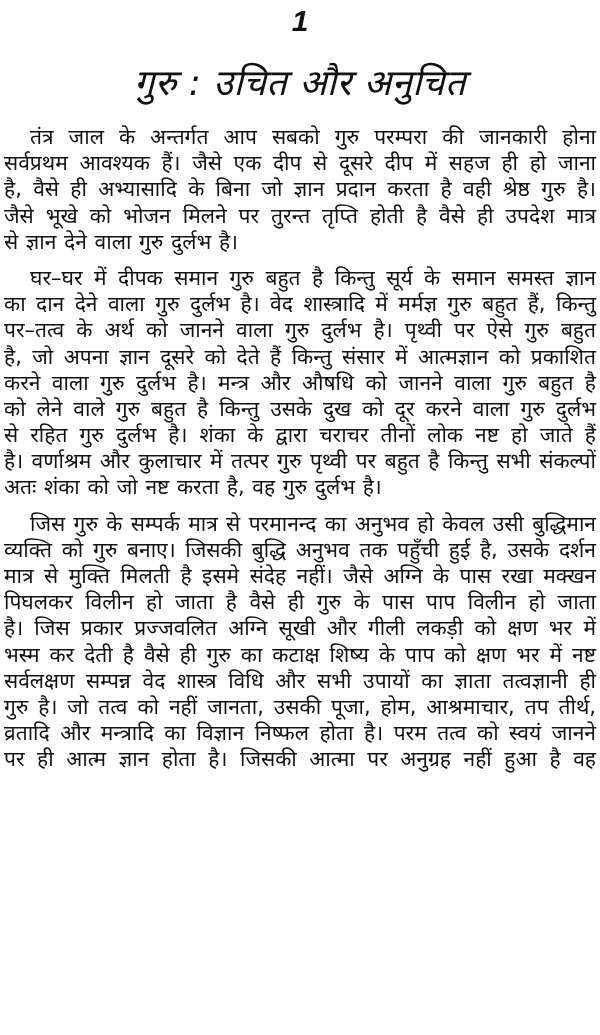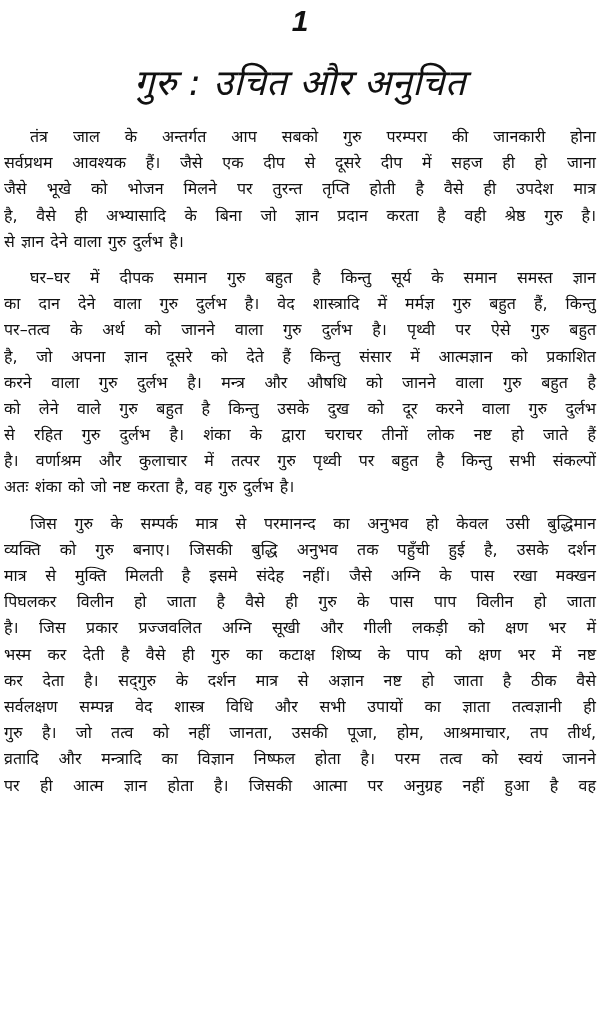--- a/index.html
+++ b/index.html
@@ -42,21 +42,21 @@
       font-size: 36px;
       line-height: 50px;
       font-style: italic;
       letter-spacing: 0.5px;
     }
     .body-text {
       position: absolute;
       top: 124px;
       left: 4px;
       width: 592px;
-      font-size: 16px;
+      font-size: 21px;
       line-height: 26.2px;
       text-align: justify;
       word-spacing: 1px;
     }
     .paragraph {
       margin: 0 0 10px 0;
     }
     .line {
       display: block;
       white-space: nowrap;
@@ -76,42 +76,41 @@
 <body>
 
 <div class="page">
   <div class="chapter-number">1</div>
   <div class="chapter-title">गुरु : उचित और अनुचित</div>
 
   <div class="body-text">
     <div class="paragraph">
       <span class="line indent">तंत्र जाल के अन्तर्गत आप सबको गुरु परम्परा की जानकारी होना</span>
       <span class="line">सर्वप्रथम आवश्यक हैं। जैसे एक दीप से दूसरे दीप में सहज ही हो जाना</span>
+      <span class="line">है, वैसे ही अभ्यासादि के बिना जो ज्ञान प्रदान करता है वही श्रेष्ठ गुरु है।</span>
       <span class="line">जैसे भूखे को भोजन मिलने पर तुरन्त तृप्ति होती है वैसे ही उपदेश मात्र</span>
-      <span class="line">है, वैसे ही अभ्यासादि के बिना जो ज्ञान प्रदान करता है वही श्रेष्ठ गुरु है।</span>
       <span class="line last">से ज्ञान देने वाला गुरु दुर्लभ है।</span>
     </div>
     <div class="paragraph">
       <span class="line indent">घर–घर में दीपक समान गुरु बहुत है किन्तु सूर्य के समान समस्त ज्ञान</span>
       <span class="line">का दान देने वाला गुरु दुर्लभ है। वेद शास्त्रादि में मर्मज्ञ गुरु बहुत हैं, किन्तु</span>
       <span class="line">पर–तत्व के अर्थ को जानने वाला गुरु दुर्लभ है। पृथ्वी पर ऐसे गुरु बहुत</span>
       <span class="line">है, जो अपना ज्ञान दूसरे को देते हैं किन्तु संसार में आत्मज्ञान को प्रकाशित</span>
       <span class="line">करने वाला गुरु दुर्लभ है। मन्त्र और औषधि को जानने वाला गुरु बहुत है</span>
       <span class="line">को लेने वाले गुरु बहुत है किन्तु उसके दुख को दूर करने वाला गुरु दुर्लभ</span>
       <span class="line">से रहित गुरु दुर्लभ है। शंका के द्वारा चराचर तीनों लोक नष्ट हो जाते हैं</span>
       <span class="line">है। वर्णाश्रम और कुलाचार में तत्पर गुरु पृथ्वी पर बहुत है किन्तु सभी संकल्पों</span>
       <span class="line last">अतः शंका को जो नष्ट करता है, वह गुरु दुर्लभ है।</span>
     </div>
     <div class="paragraph">
       <span class="line indent">जिस गुरु के सम्पर्क मात्र से परमानन्द का अनुभव हो केवल उसी बुद्धिमान</span>
       <span class="line">व्यक्ति को गुरु बनाए। जिसकी बुद्धि अनुभव तक पहुँची हुई है, उसके दर्शन</span>
       <span class="line">मात्र से मुक्ति मिलती है इसमे संदेह नहीं। जैसे अग्नि के पास रखा मक्खन</span>
       <span class="line">पिघलकर विलीन हो जाता है वैसे ही गुरु के पास पाप विलीन हो जाता</span>
       <span class="line">है। जिस प्रकार प्रज्जवलित अग्नि सूखी और गीली लकड़ी को क्षण भर में</span>
       <span class="line">भस्म कर देती है वैसे ही गुरु का कटाक्ष शिष्य के पाप को क्षण भर में नष्ट</span>
-      <span class="line">कर देता है। सद्‌गुरु के दर्शन मात्र से अज्ञान नष्ट हो जाता है ठीक वैसे</span>
       <span class="line">सर्वलक्षण सम्पन्न वेद शास्त्र विधि और सभी उपायों का ज्ञाता तत्वज्ञानी ही</span>
       <span class="line">गुरु है। जो तत्व को नहीं जानता, उसकी पूजा, होम, आश्रमाचार, तप तीर्थ,</span>
       <span class="line">व्रतादि और मन्त्रादि का विज्ञान निष्फल होता है। परम तत्व को स्वयं जानने</span>
       <span class="line">पर ही आत्म ज्ञान होता है। जिसकी आत्मा पर अनुग्रह नहीं हुआ है वह</span>
     </div>
   </div>
 </div>
 
 </body></html>

